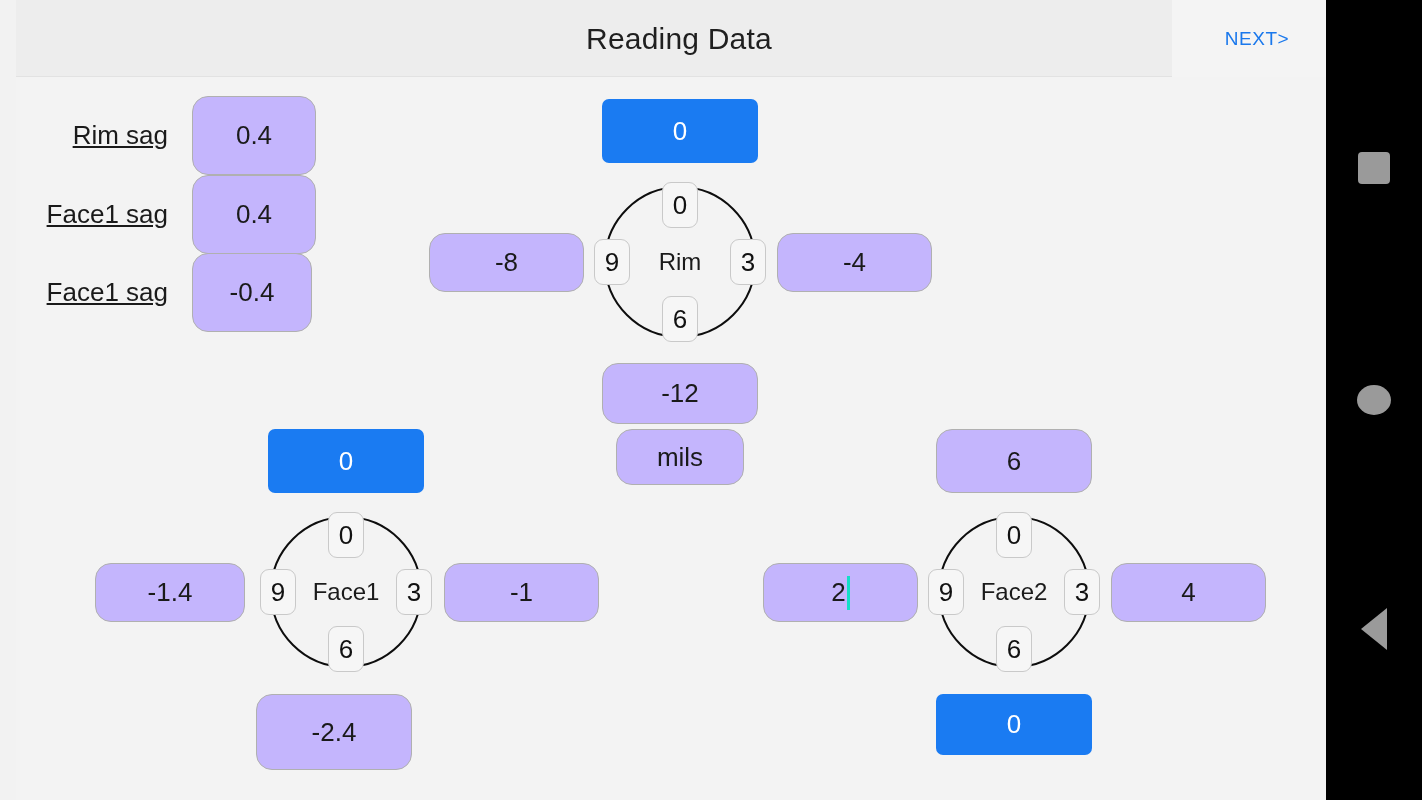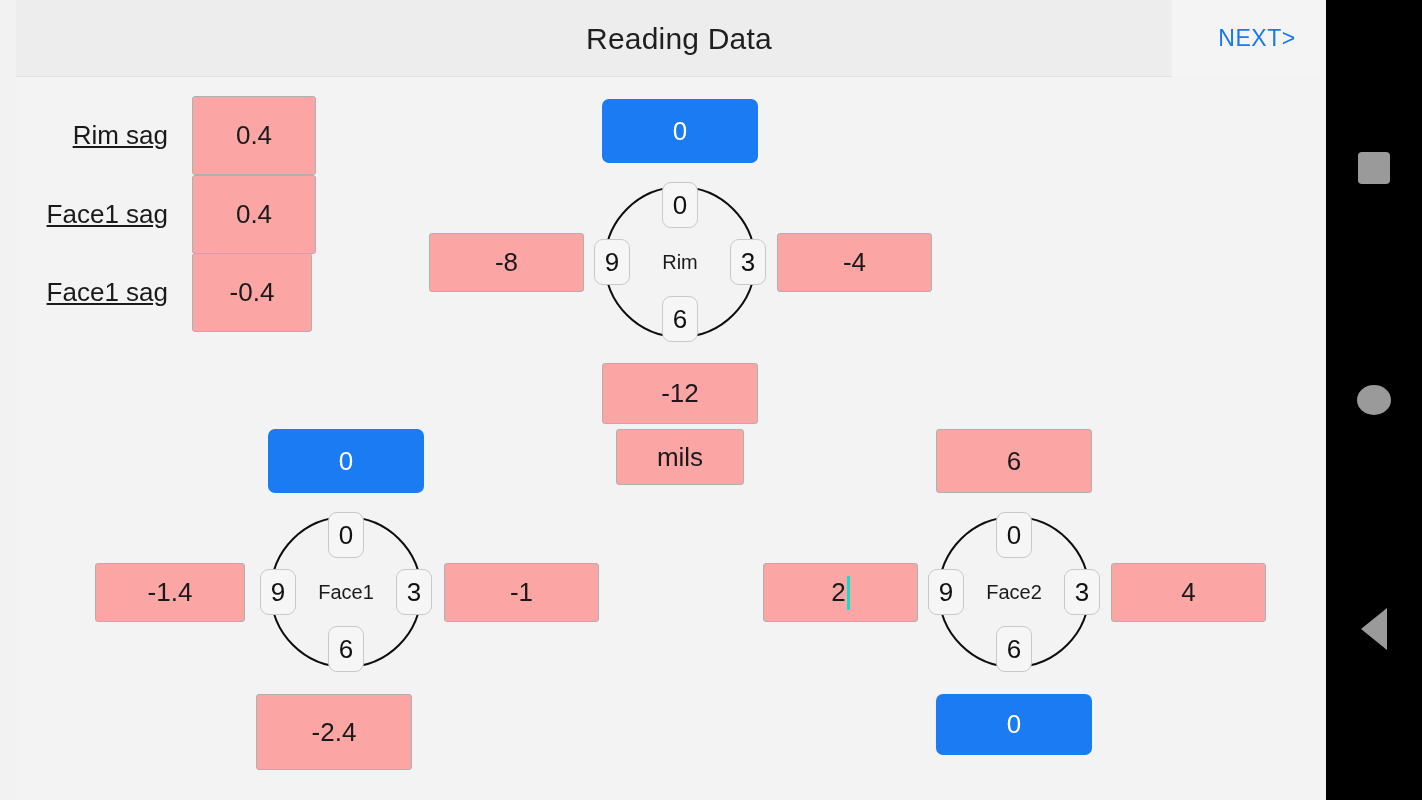--- a/index.html
+++ b/index.html
@@ -51,34 +51,34 @@
   }
   #next-button {
     position: absolute;
     left: 1156px;
     top: 0;
     width: 170px;
     height: 77px;
     background: #f4f4f4;
     line-height: 77px;
     text-align: center;
-    font-size: 23px;
+    font-size: 19px;
     font-weight: 500;
     color: #1a78ec;
     letter-spacing: 0.5px;
     cursor: pointer;
   }
 
   
   .box {
     position: absolute;
     box-sizing: border-box;
-    background: #fca5a5;
+    background: #c4b5fd;
     border: 1.6px solid #b0b0b0;
-    border-radius: 3px;
+    border-radius: 16px;
     color: #1a1a1a;
     font-size: 26px;
     display: flex;
     align-items: center;
     justify-content: center;
     font-family: "Liberation Sans", sans-serif;
   }
   .blue {
     background: #1a7bf2;
     border: none;
@@ -105,21 +105,21 @@
     border-radius: 50%;
     box-sizing: border-box;
   }
   .dial-name {
     position: absolute;
     left: 0;
     top: 50%;
     width: 100%;
     transform: translateY(-50%);
     text-align: center;
-    font-size: 20px;
+    font-size: 24px;
     color: #1a1a1a;
     white-space: nowrap;
   }
   .tick {
     position: absolute;
     box-sizing: border-box;
     min-width: 36px;
     height: 46px;
     padding: 0 5px;
     background: #f6f6f6;

